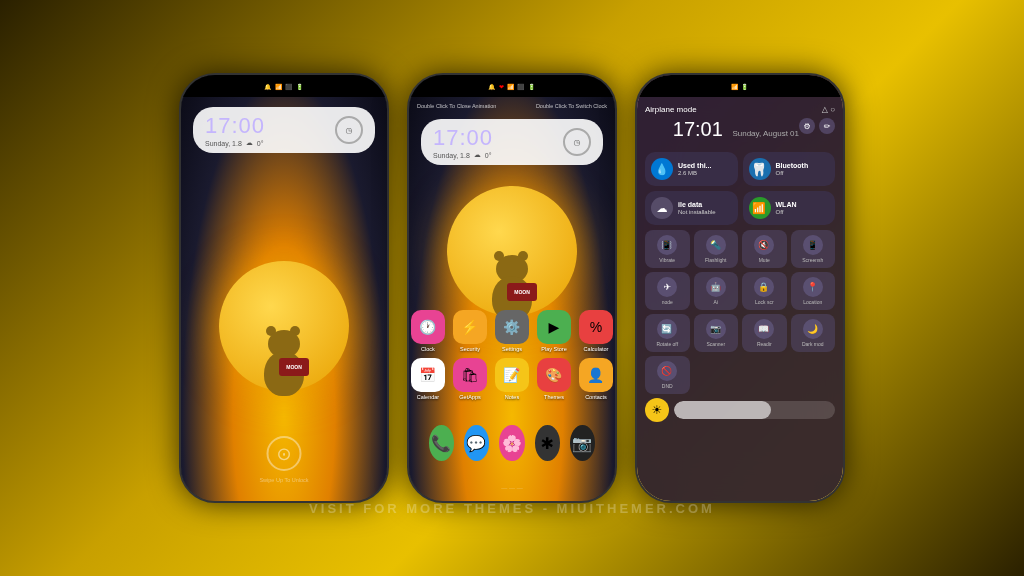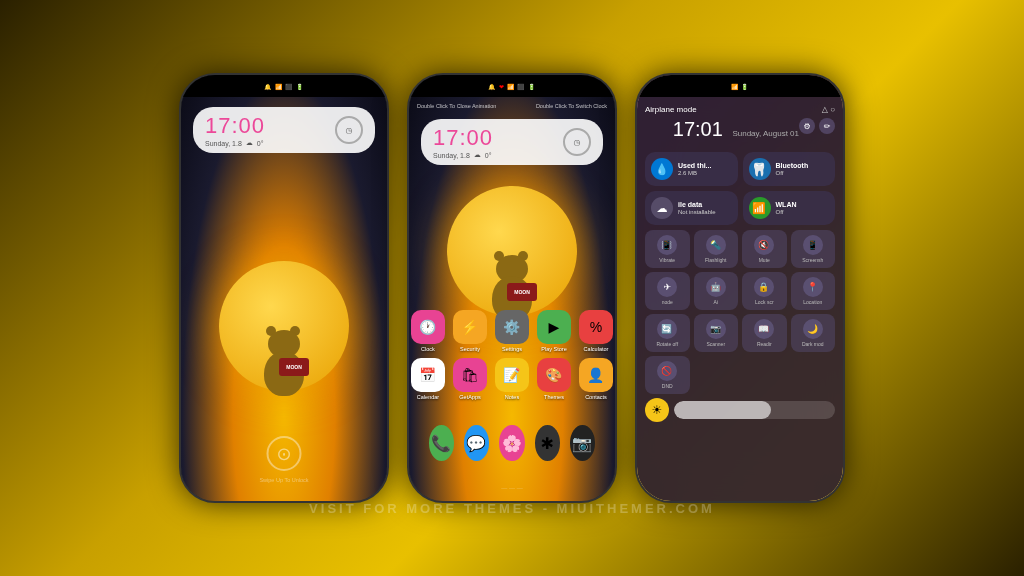--- a/index.html
+++ b/index.html
@@ -170,21 +170,21 @@
       margin: 8px 12px;
       padding: 6px 12px;
       display: flex;
       align-items: center;
       justify-content: space-between;
     }
 
     .clock-time {
       font-size: 22px;
       font-weight: 300;
-      color: #ec4899;
+      color: #c4b5fd;
       letter-spacing: 1px;
     }
 
     .clock-info {
       font-size: 7px;
       color: #555;
       display: flex;
       align-items: center;
       gap: 4px;
     }

